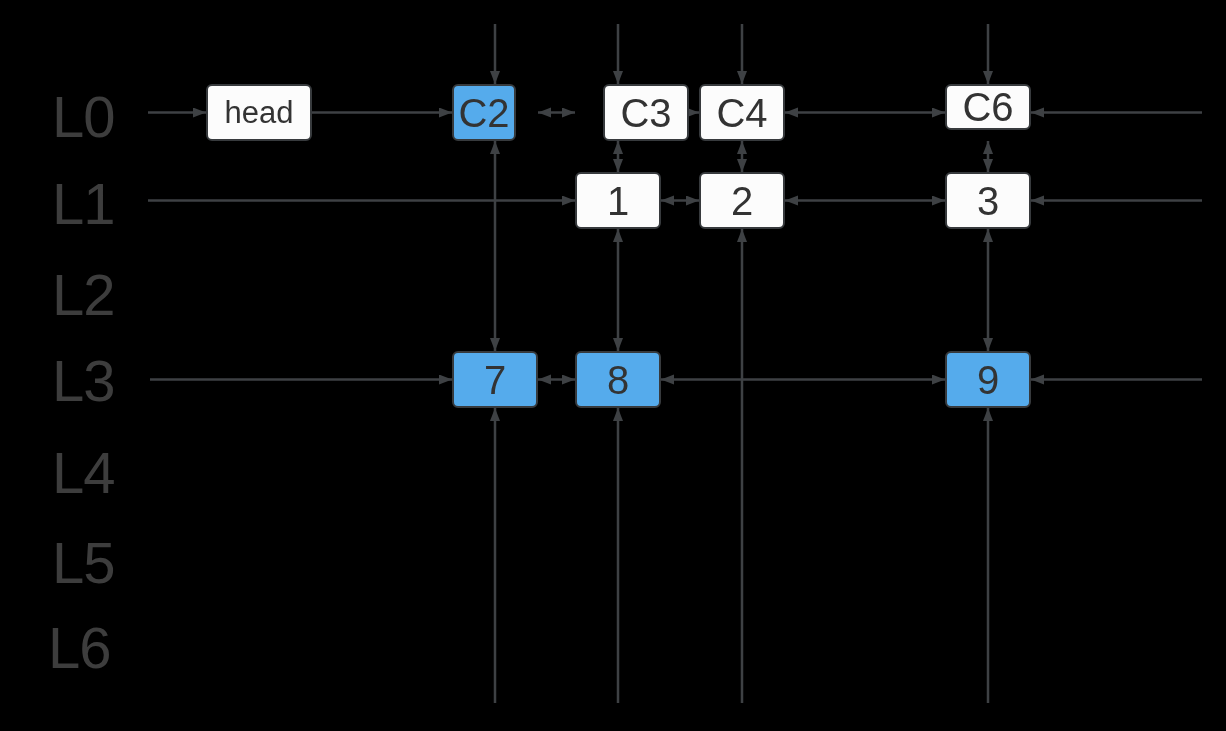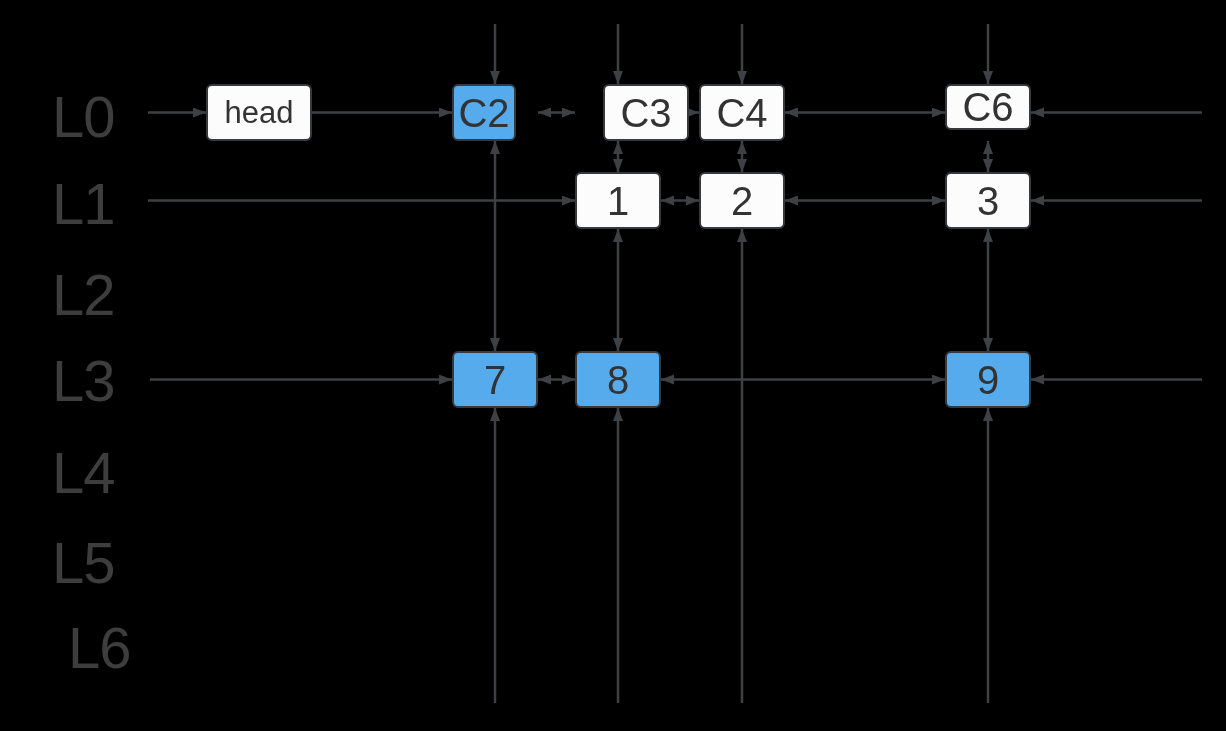--- a/index.html
+++ b/index.html
@@ -100,21 +100,21 @@
         <line x1="988" y1="703" x2="988" y2="408" stroke="#3e4144" stroke-width="2.5" marker-end="url(#ah)"></line>
       </g>
   </svg>
   <div id="levels-layer">
       <div class="level-label" style="left: 52px; top: 117px; color: rgb(61, 61, 61);">L0</div>
       <div class="level-label" style="left: 52px; top: 204px; color: rgb(61, 61, 61);">L1</div>
       <div class="level-label" style="left: 52px; top: 295px; color: rgb(61, 61, 61);">L2</div>
       <div class="level-label" style="left: 52px; top: 381px; color: rgb(61, 61, 61);">L3</div>
       <div class="level-label" style="left: 52px; top: 473px; color: rgb(61, 61, 61);">L4</div>
       <div class="level-label" style="left: 52px; top: 563px; color: rgb(61, 61, 61);">L5</div>
-      <div class="level-label" style="left: 68px; top: 648px; color: rgb(61, 61, 61);">L6</div>
+      <div class="level-label" style="left: 48px; top: 648px; color: rgb(61, 61, 61);">L6</div>
     </div>
   <div id="nodes-layer">
       <div class="node long" style="left: 206px; top: 84px; width: 106px; height: 57px; background: rgb(252, 252, 252); border-color: rgb(55, 58, 61); color: rgb(51, 51, 51);">
         <span class="node-label">head</span>
       </div>
       <div class="node" style="left: 452px; top: 84px; width: 64px; height: 57px; background: rgb(85, 171, 236); border-color: rgb(55, 58, 61); color: rgb(51, 51, 51);">
         <span class="node-label">C2</span>
       </div>
       <div class="node" style="left: 603px; top: 84px; width: 86px; height: 57px; background: rgb(252, 252, 252); border-color: rgb(55, 58, 61); color: rgb(51, 51, 51);">
         <span class="node-label">C3</span>

